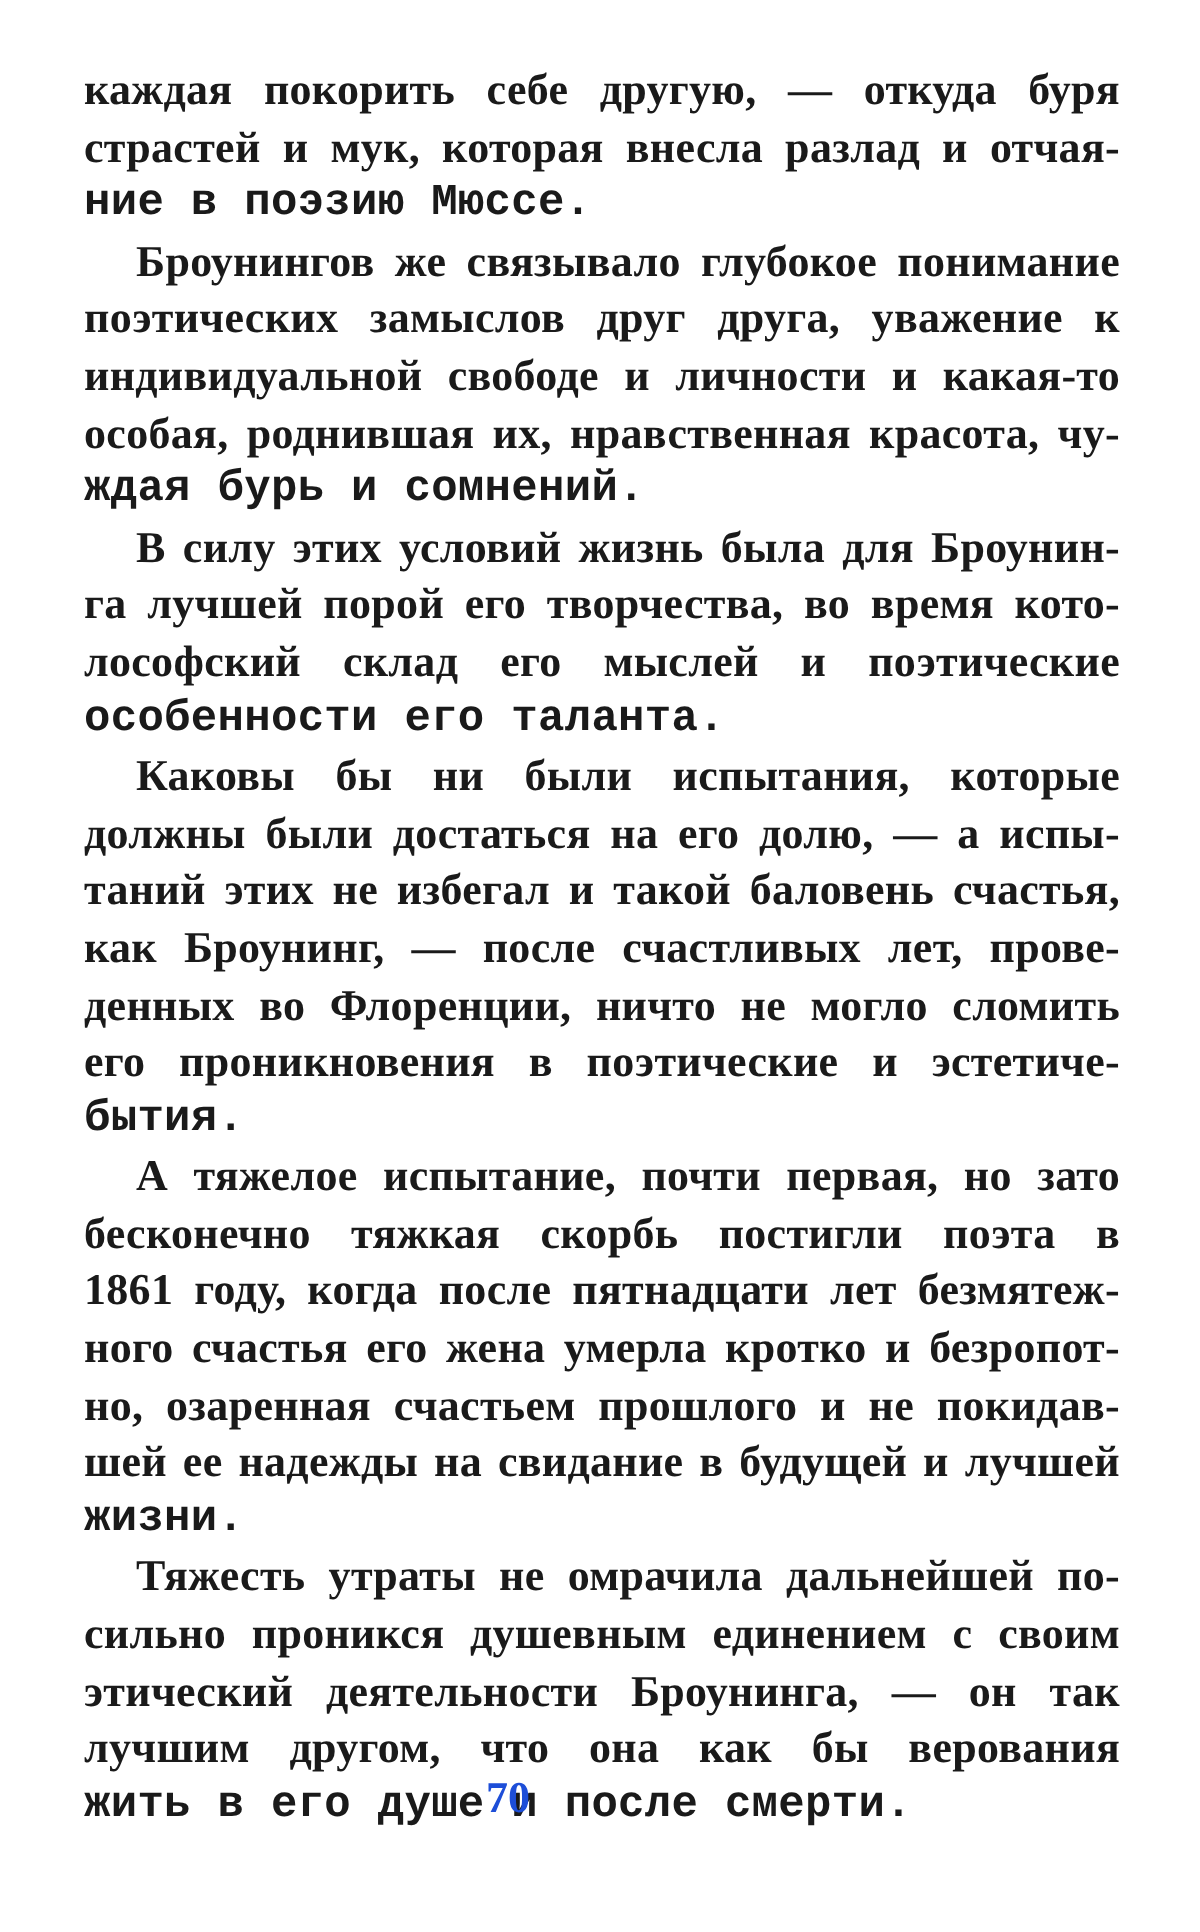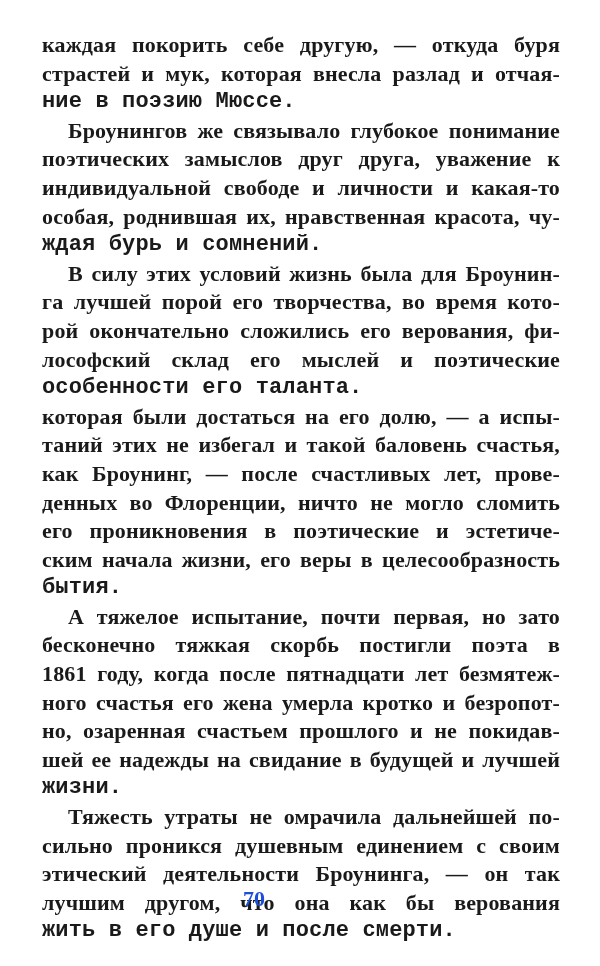--- a/index.html
+++ b/index.html
@@ -65,32 +65,31 @@
     <div class="line indent">Броунингов же связывало глубокое понимание</div>
     <div class="line">поэтических замыслов друг друга, уважение к</div>
     <div class="line">индивидуальной свободе и личности и какая-то</div>
     <div class="line">особая, роднившая их, нравственная красота, чу-</div>
     <div class="line last">ждая бурь и сомнений.</div>
   </div>
 
   <div class="paragraph">
     <div class="line indent">В силу этих условий жизнь была для Броунин-</div>
     <div class="line">га лучшей порой его творчества, во время кото-</div>
-    <div class="line">рой окончательно сложились его верования, фи-</div>
     <div class="line">лософский склад его мыслей и поэтические</div>
     <div class="line last">особенности его таланта.</div>
   </div>
 
   <div class="paragraph">
-    <div class="line">которая были достаться на его долю, — а испы-</div>
+    <div class="line indent">Каковы бы ни были испытания, которые</div>
+    <div class="line">должны были достаться на его долю, — а испы-</div>
     <div class="line">таний этих не избегал и такой баловень счастья,</div>
     <div class="line">как Броунинг, — после счастливых лет, прове-</div>
     <div class="line">денных во Флоренции, ничто не могло сломить</div>
     <div class="line">его проникновения в поэтические и эстетиче-</div>
-    <div class="line">ским начала жизни, его веры в целесообразность</div>
     <div class="line last">бытия.</div>
   </div>
 
   <div class="paragraph">
     <div class="line indent">А тяжелое испытание, почти первая, но зато</div>
     <div class="line">бесконечно тяжкая скорбь постигли поэта в</div>
     <div class="line">1861 году, когда после пятнадцати лет безмятеж-</div>
     <div class="line">ного счастья его жена умерла кротко и безропот-</div>
     <div class="line">но, озаренная счастьем прошлого и не покидав-</div>
     <div class="line">шей ее надежды на свидание в будущей и лучшей</div>

